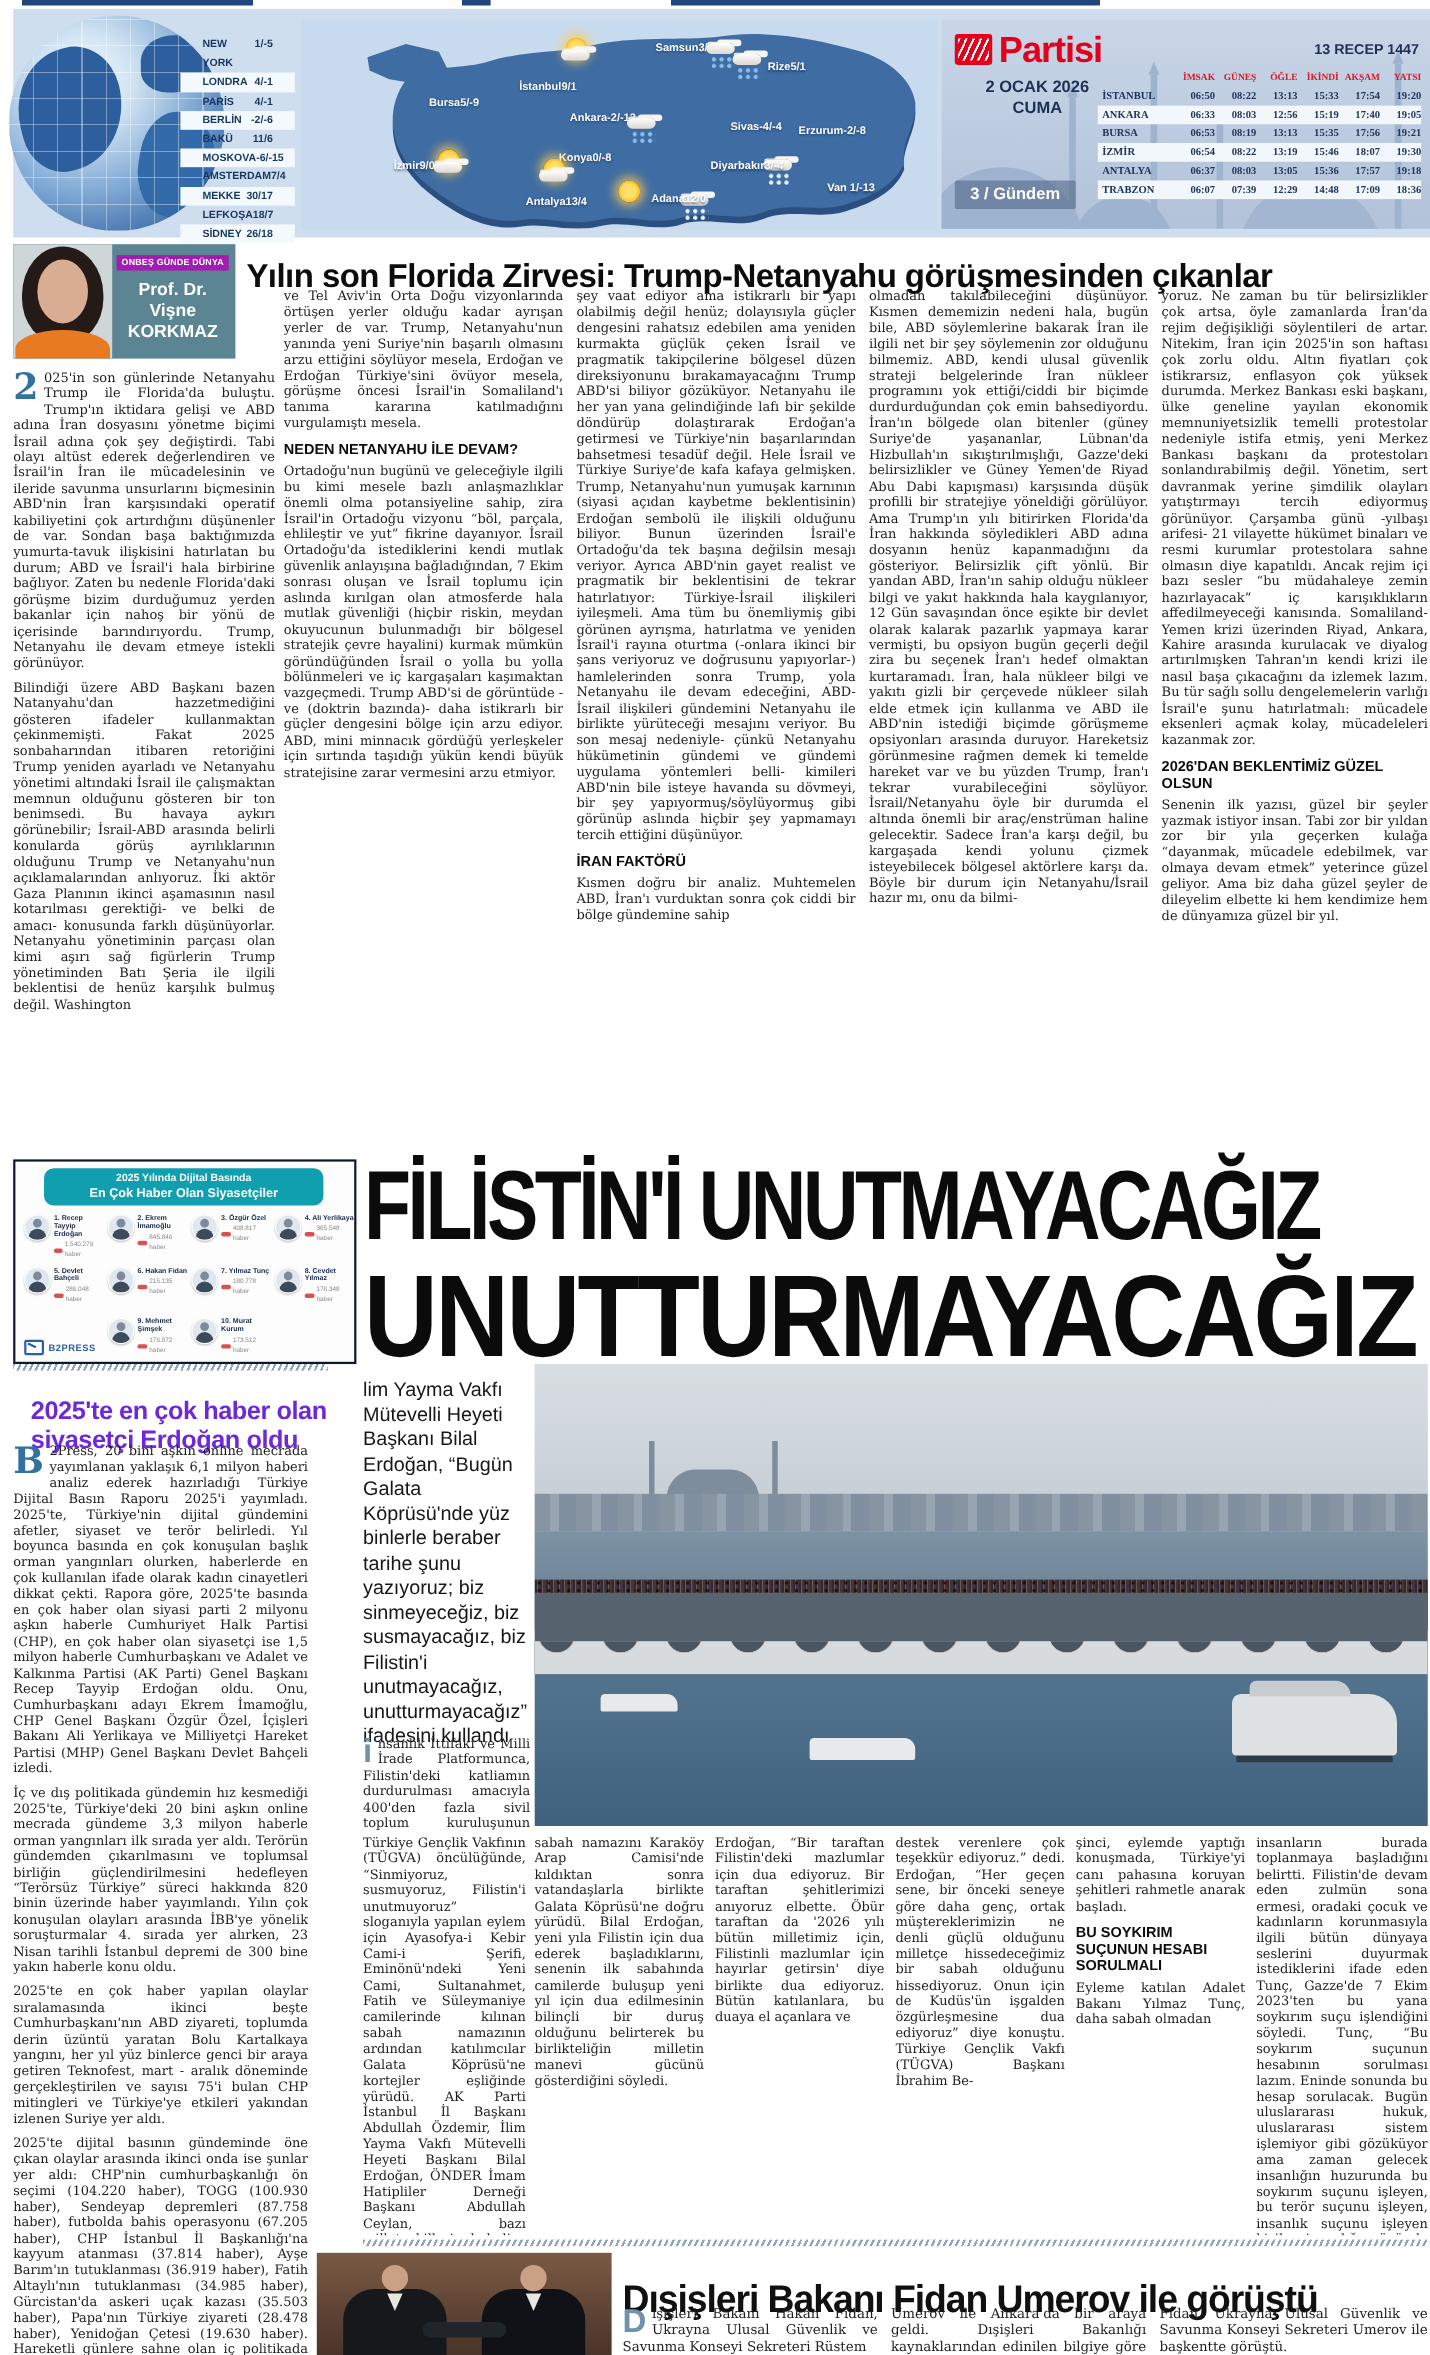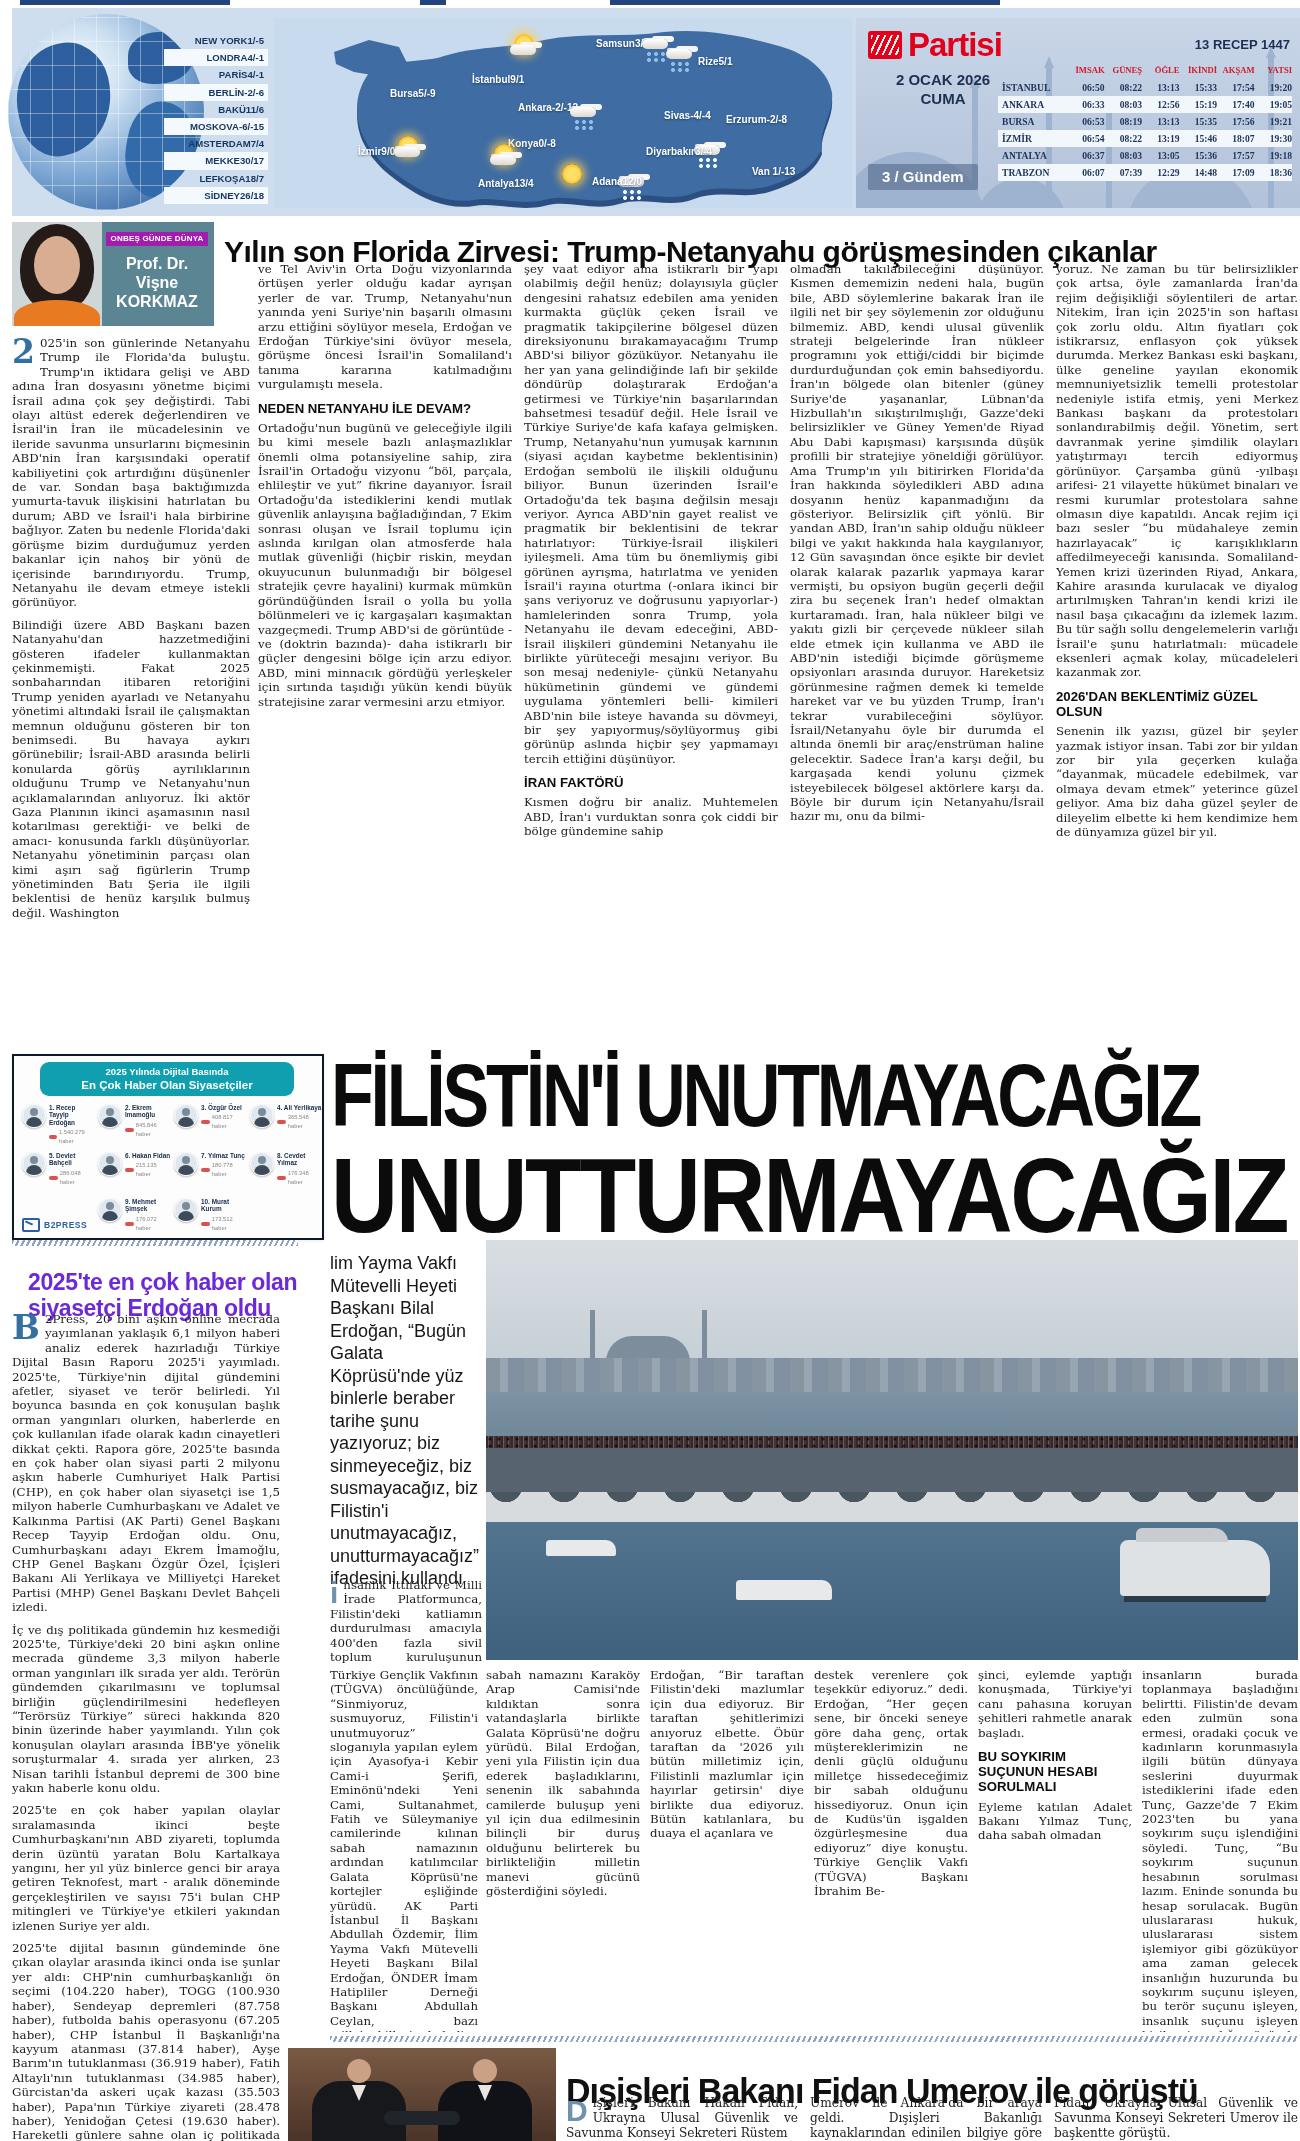--- a/index.html
+++ b/index.html
@@ -18,21 +18,21 @@
   #wbar{left:12px;top:8px;width:1288px;height:208px;background:#cfdeee}
   #globe{left:-4px;top:6px;width:196px;height:196px;border-radius:50%;overflow:hidden;
     background:radial-gradient(circle at 35% 30%,#f4f9fd 0%,#cfe2f2 24%,#7fa8d4 55%,#3a6aa6 84%,#284c83 100%)}
   #globe .land1{position:absolute;left:8px;top:30px;width:96px;height:110px;background:#2d5e9d;border-radius:58% 42% 62% 38%;transform:rotate(-14deg)}
   #globe .land2{position:absolute;left:118px;top:88px;width:70px;height:96px;background:#336aa9;border-radius:45% 55% 50% 50%;transform:rotate(10deg)}
   #globe .land3{position:absolute;left:120px;top:18px;width:66px;height:52px;background:#2d5e9d;border-radius:50% 50% 60% 40%}
   #globe::after{content:"";position:absolute;inset:0;border-radius:50%;
     background:repeating-linear-gradient(0deg,rgba(255,255,255,.38) 0 1px,transparent 1px 24px),
                repeating-linear-gradient(90deg,rgba(255,255,255,.38) 0 1px,transparent 1px 22px)}
   #wlist{left:152px;top:24px;width:104px}
-  .wrow{display:flex;justify-content:flex-end;font:700 9.6px/17.2px "Liberation Sans",sans-serif;color:#16365f;padding:0 4px}
+  .wrow{display:flex;justify-content:space-between;font:700 9.6px/17.2px "Liberation Sans",sans-serif;color:#16365f;padding:0 20px}
   .wrow:nth-child(even){background:#f4f9fd}
   #wmap{left:262px;top:10px;width:578px;height:190px;background:#c8dbee;overflow:hidden}
   .mcity{position:absolute;color:#fff;font:700 10px/11px "Liberation Sans",sans-serif;text-align:center;
          text-shadow:0 1px 2px rgba(10,30,60,.55);white-space:nowrap}
   .wi{position:absolute;width:30px;height:32px}
   .wi .s{position:absolute;left:4px;top:0;width:20px;height:20px;border-radius:50%;
      background:radial-gradient(circle,#ffe066 0 45%,#ffb81c 68%,rgba(255,184,28,0) 72%);
      box-shadow:0 0 10px 3px rgba(255,205,80,.85)}
   .wi .c{position:absolute;left:0;top:11px;width:26px;height:10px;border-radius:8px;
      background:linear-gradient(#fff,#ddd8d0);box-shadow:8px -5px 0 -2px #f7f5f1,-2px -4px 0 -3px #efece6}

